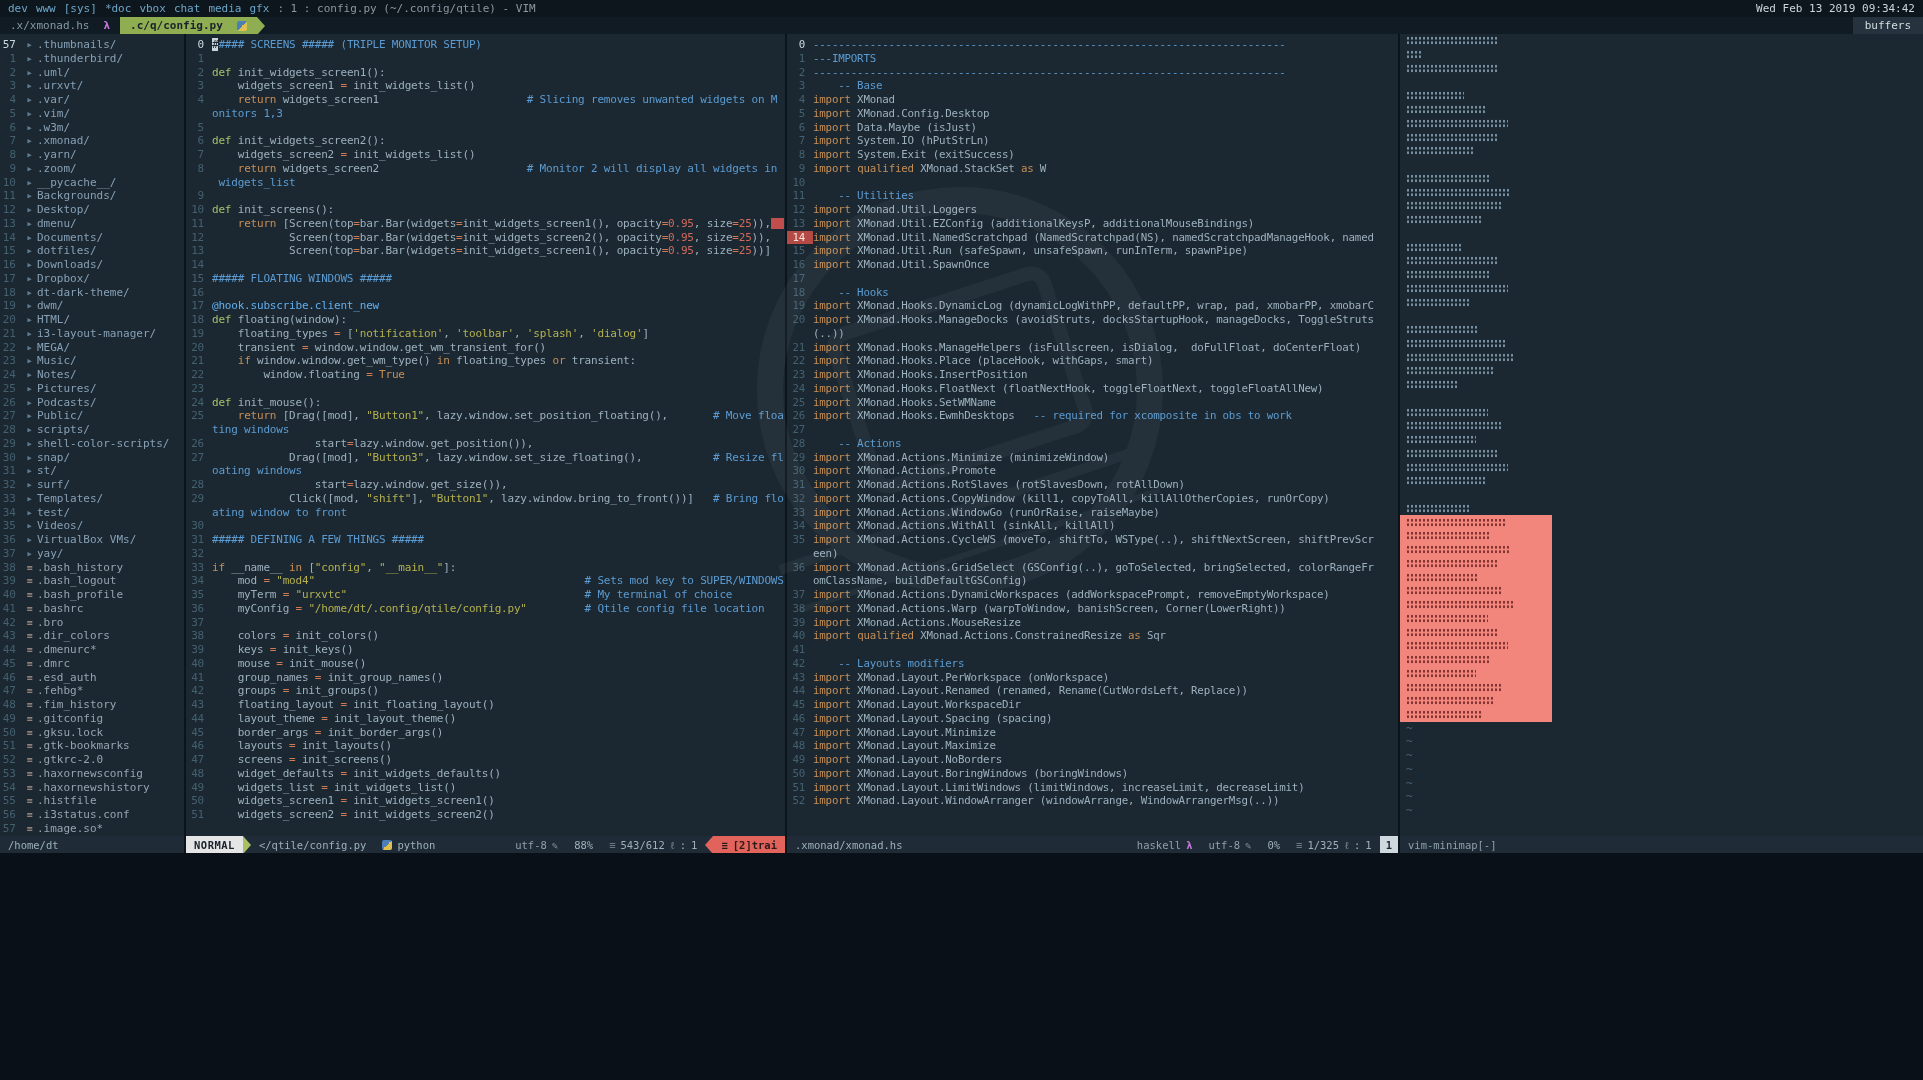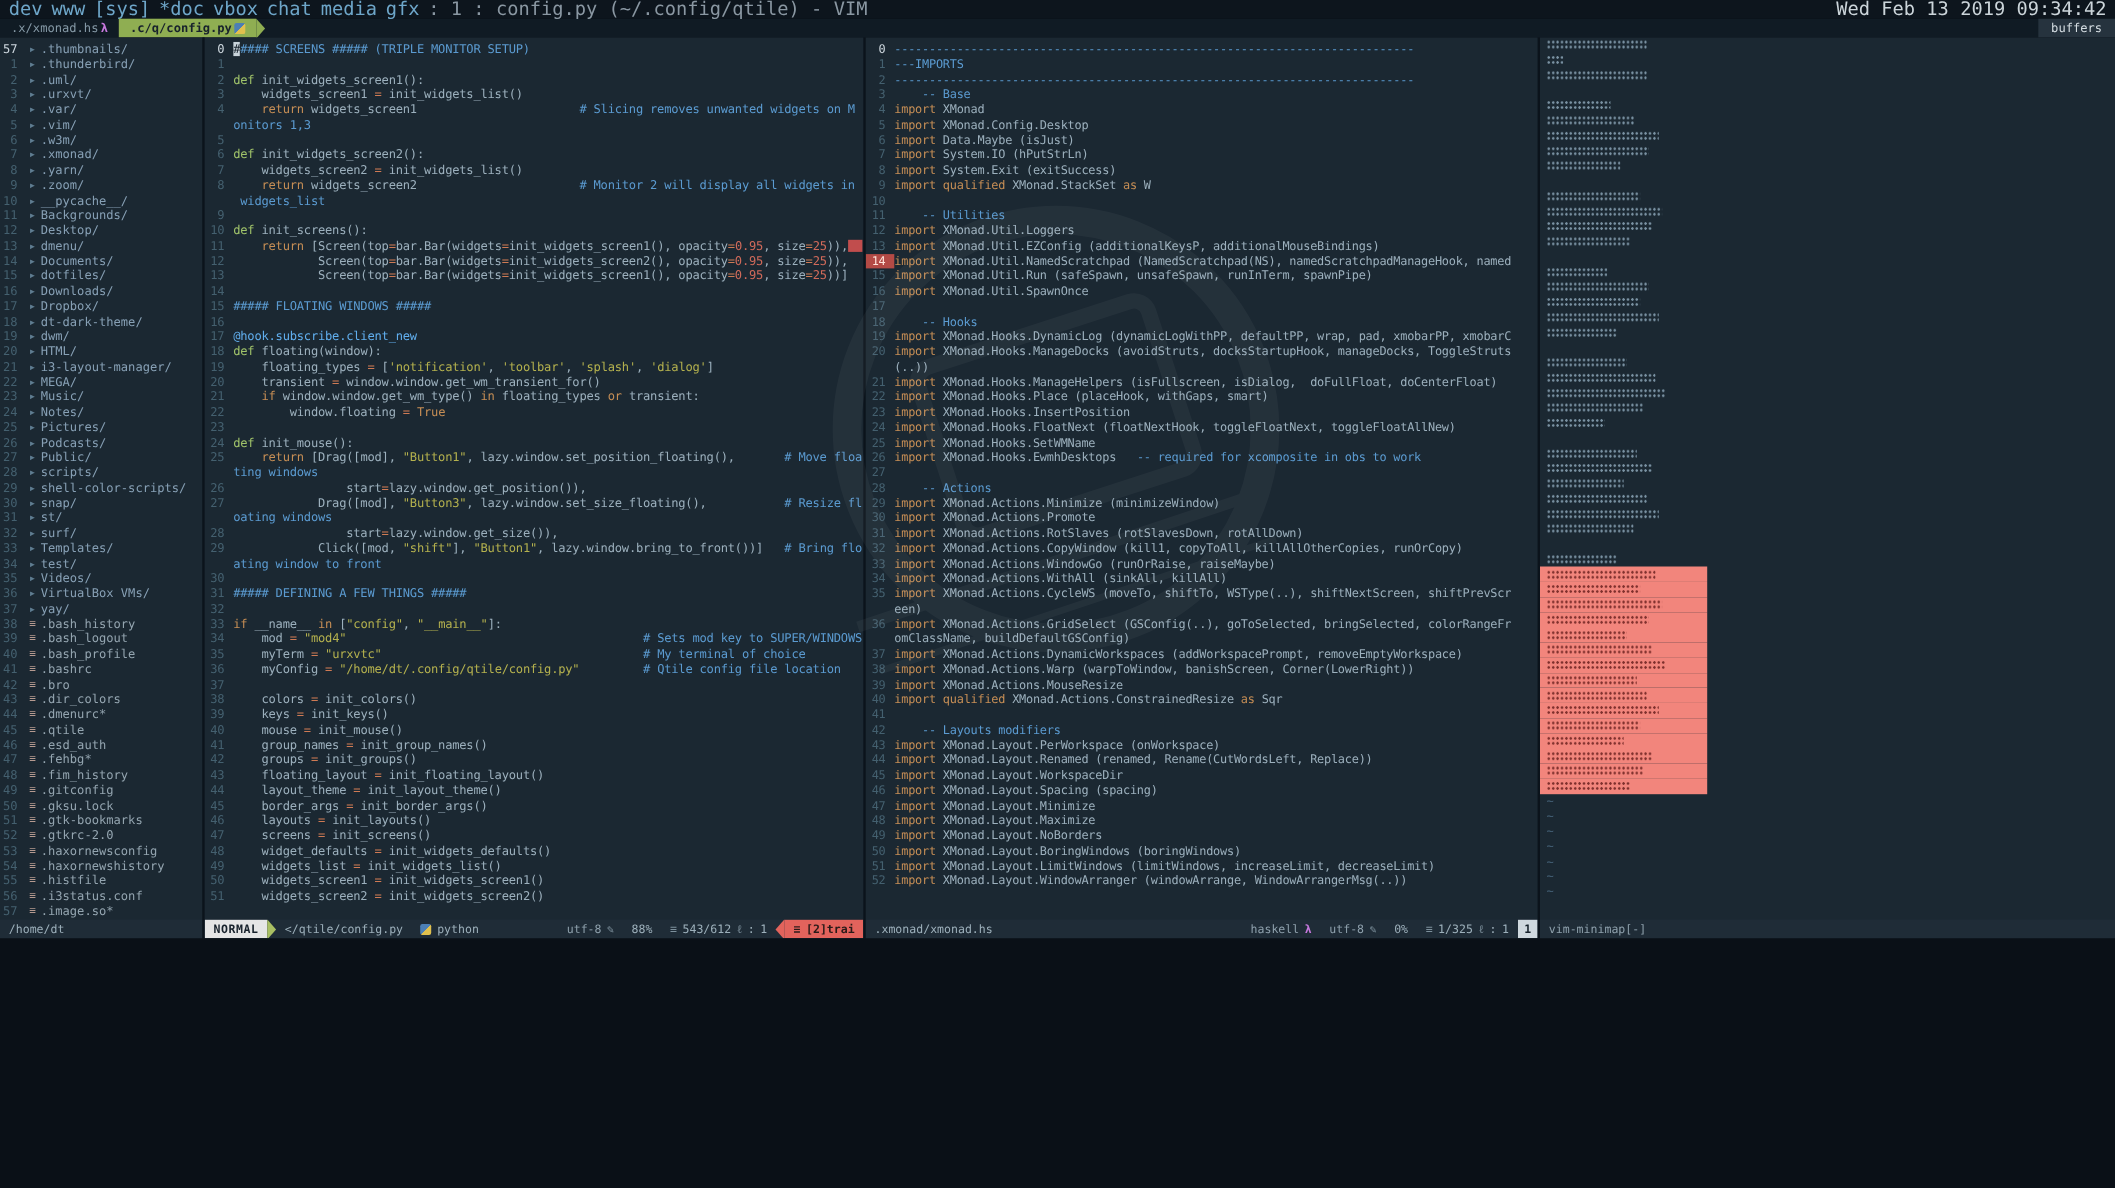--- a/index.html
+++ b/index.html
@@ -1,27 +1,27 @@
 <!DOCTYPE html>
 <html><head>
 <meta charset="utf-8">
 <style>
   *{margin:0;padding:0;box-sizing:border-box}
   html,body{width:1923px;height:1080px;background:#070d13;font-family:"DejaVu Sans Mono",monospace;overflow:hidden}
   .screen{position:relative;width:1923px;height:1080px;background:#070d13;overflow:hidden}
 
   
-  .tmux-bar{height:17px;background:#0d151d;display:flex;align-items:center;padding:0 8px;font-size:17px;color:#8a97a2;white-space:pre}
+  .tmux-bar{height:17px;background:#0d151d;display:flex;align-items:center;padding:0 8px;font-size:11px;color:#8a97a2;white-space:pre}
   .twin{color:#6ea6c9;margin-right:8px}
   .tmux-session{color:#8a97a2}
   .tmux-clock{margin-left:auto;color:#ccd5da}
 
   
   .tabline{height:17px;background:#101b24;display:flex;align-items:stretch;font-size:11px;color:#8599a6}
-  .tab{display:flex;align-items:center;padding:0 10px;gap:2px;white-space:pre}
+  .tab{display:flex;align-items:center;padding:0 10px;gap:14px;white-space:pre}
   .tab.active{background:#8fae52;color:#18222c;font-weight:bold}
   .tri{width:0;height:0;border-top:9px solid transparent;border-bottom:9px solid transparent;flex:none}
   .tab-tri{border-left:8px solid #8fae52}
   .hs-glyph{color:#c678dd;font-weight:bold}
   .buffers-label{margin-left:auto;display:flex;align-items:center;padding:0 12px;background:#26333e;color:#d5dde2}
 
   
   .main{display:flex;height:819px}
   .pane{display:flex;flex-direction:column;background:#1b2832;overflow:hidden}
   .pane + .pane{border-left:2px solid #0b131b}
@@ -336,21 +336,21 @@
             <span class="fname">.dir_colors</span>
           </div>
           <div class="xrow file">
             <span class="ln">44</span>
             <span class="ficon file">≡</span>
             <span class="fname">.dmenurc*</span>
           </div>
           <div class="xrow file">
             <span class="ln">45</span>
             <span class="ficon file">≡</span>
-            <span class="fname">.qtile</span>
+            <span class="fname">.dmrc</span>
           </div>
           <div class="xrow file">
             <span class="ln">46</span>
             <span class="ficon file">≡</span>
             <span class="fname">.esd_auth</span>
           </div>
           <div class="xrow file">
             <span class="ln">47</span>
             <span class="ficon file">≡</span>
             <span class="fname">.fehbg*</span>

